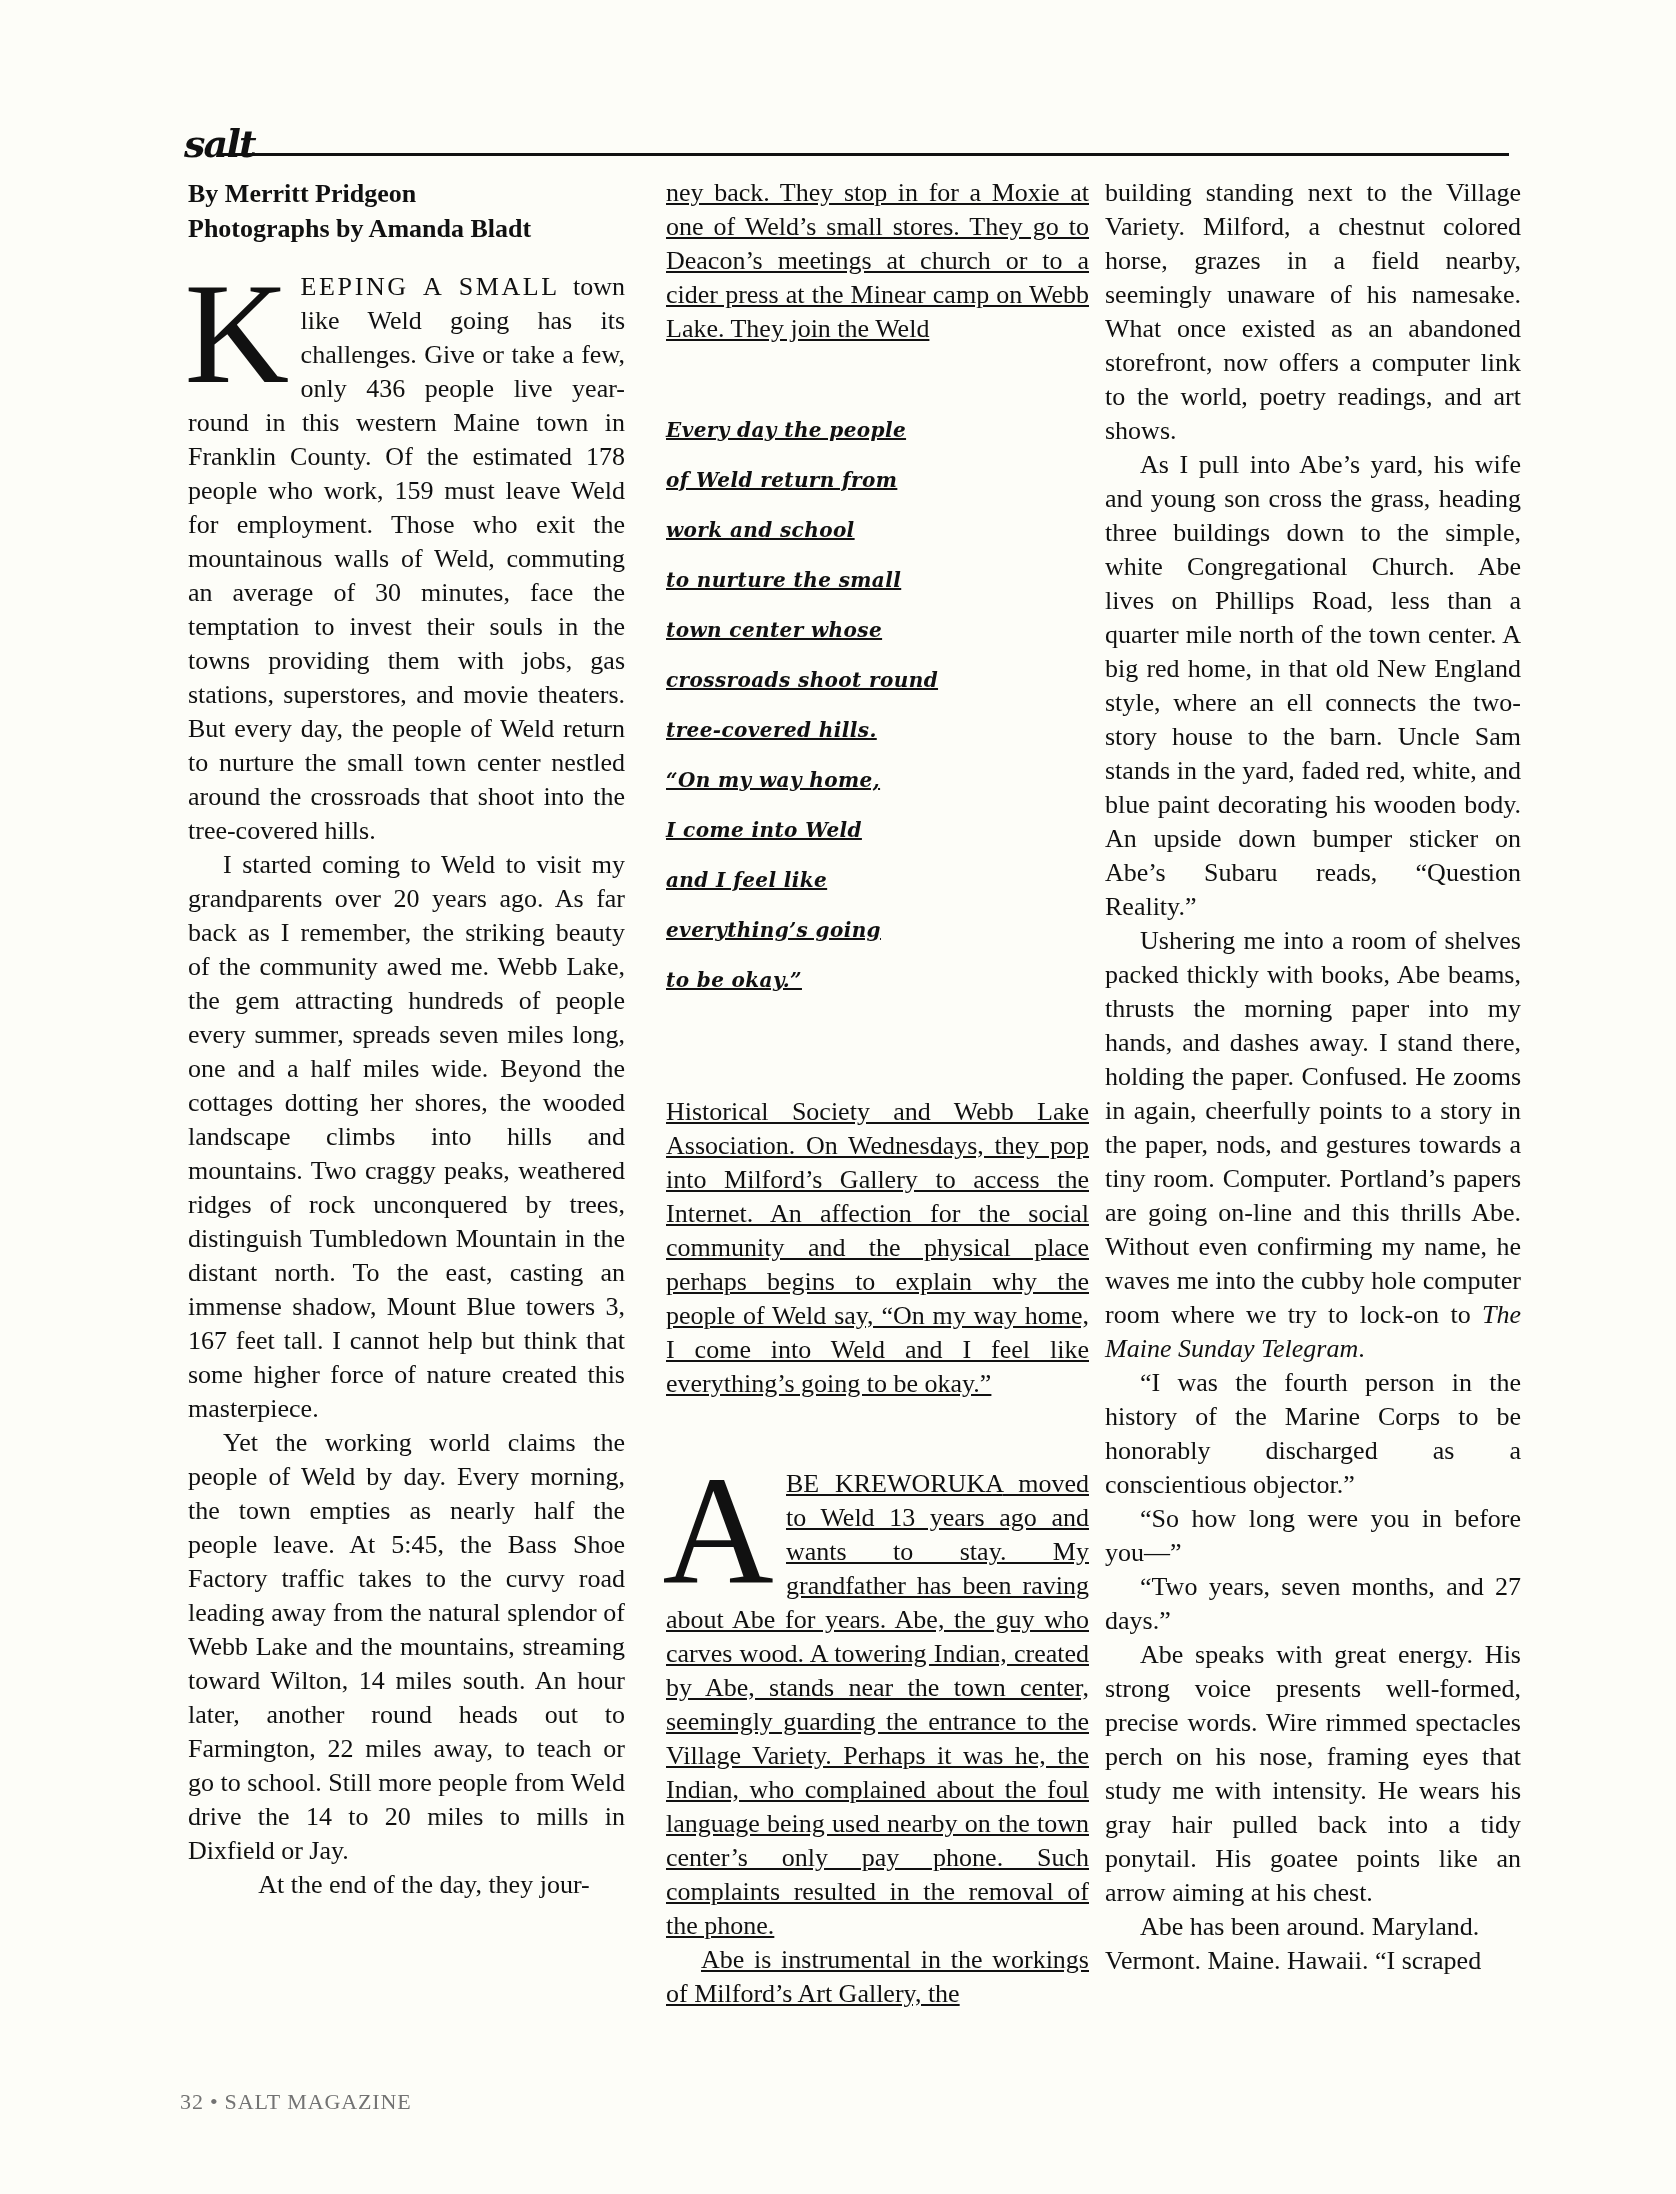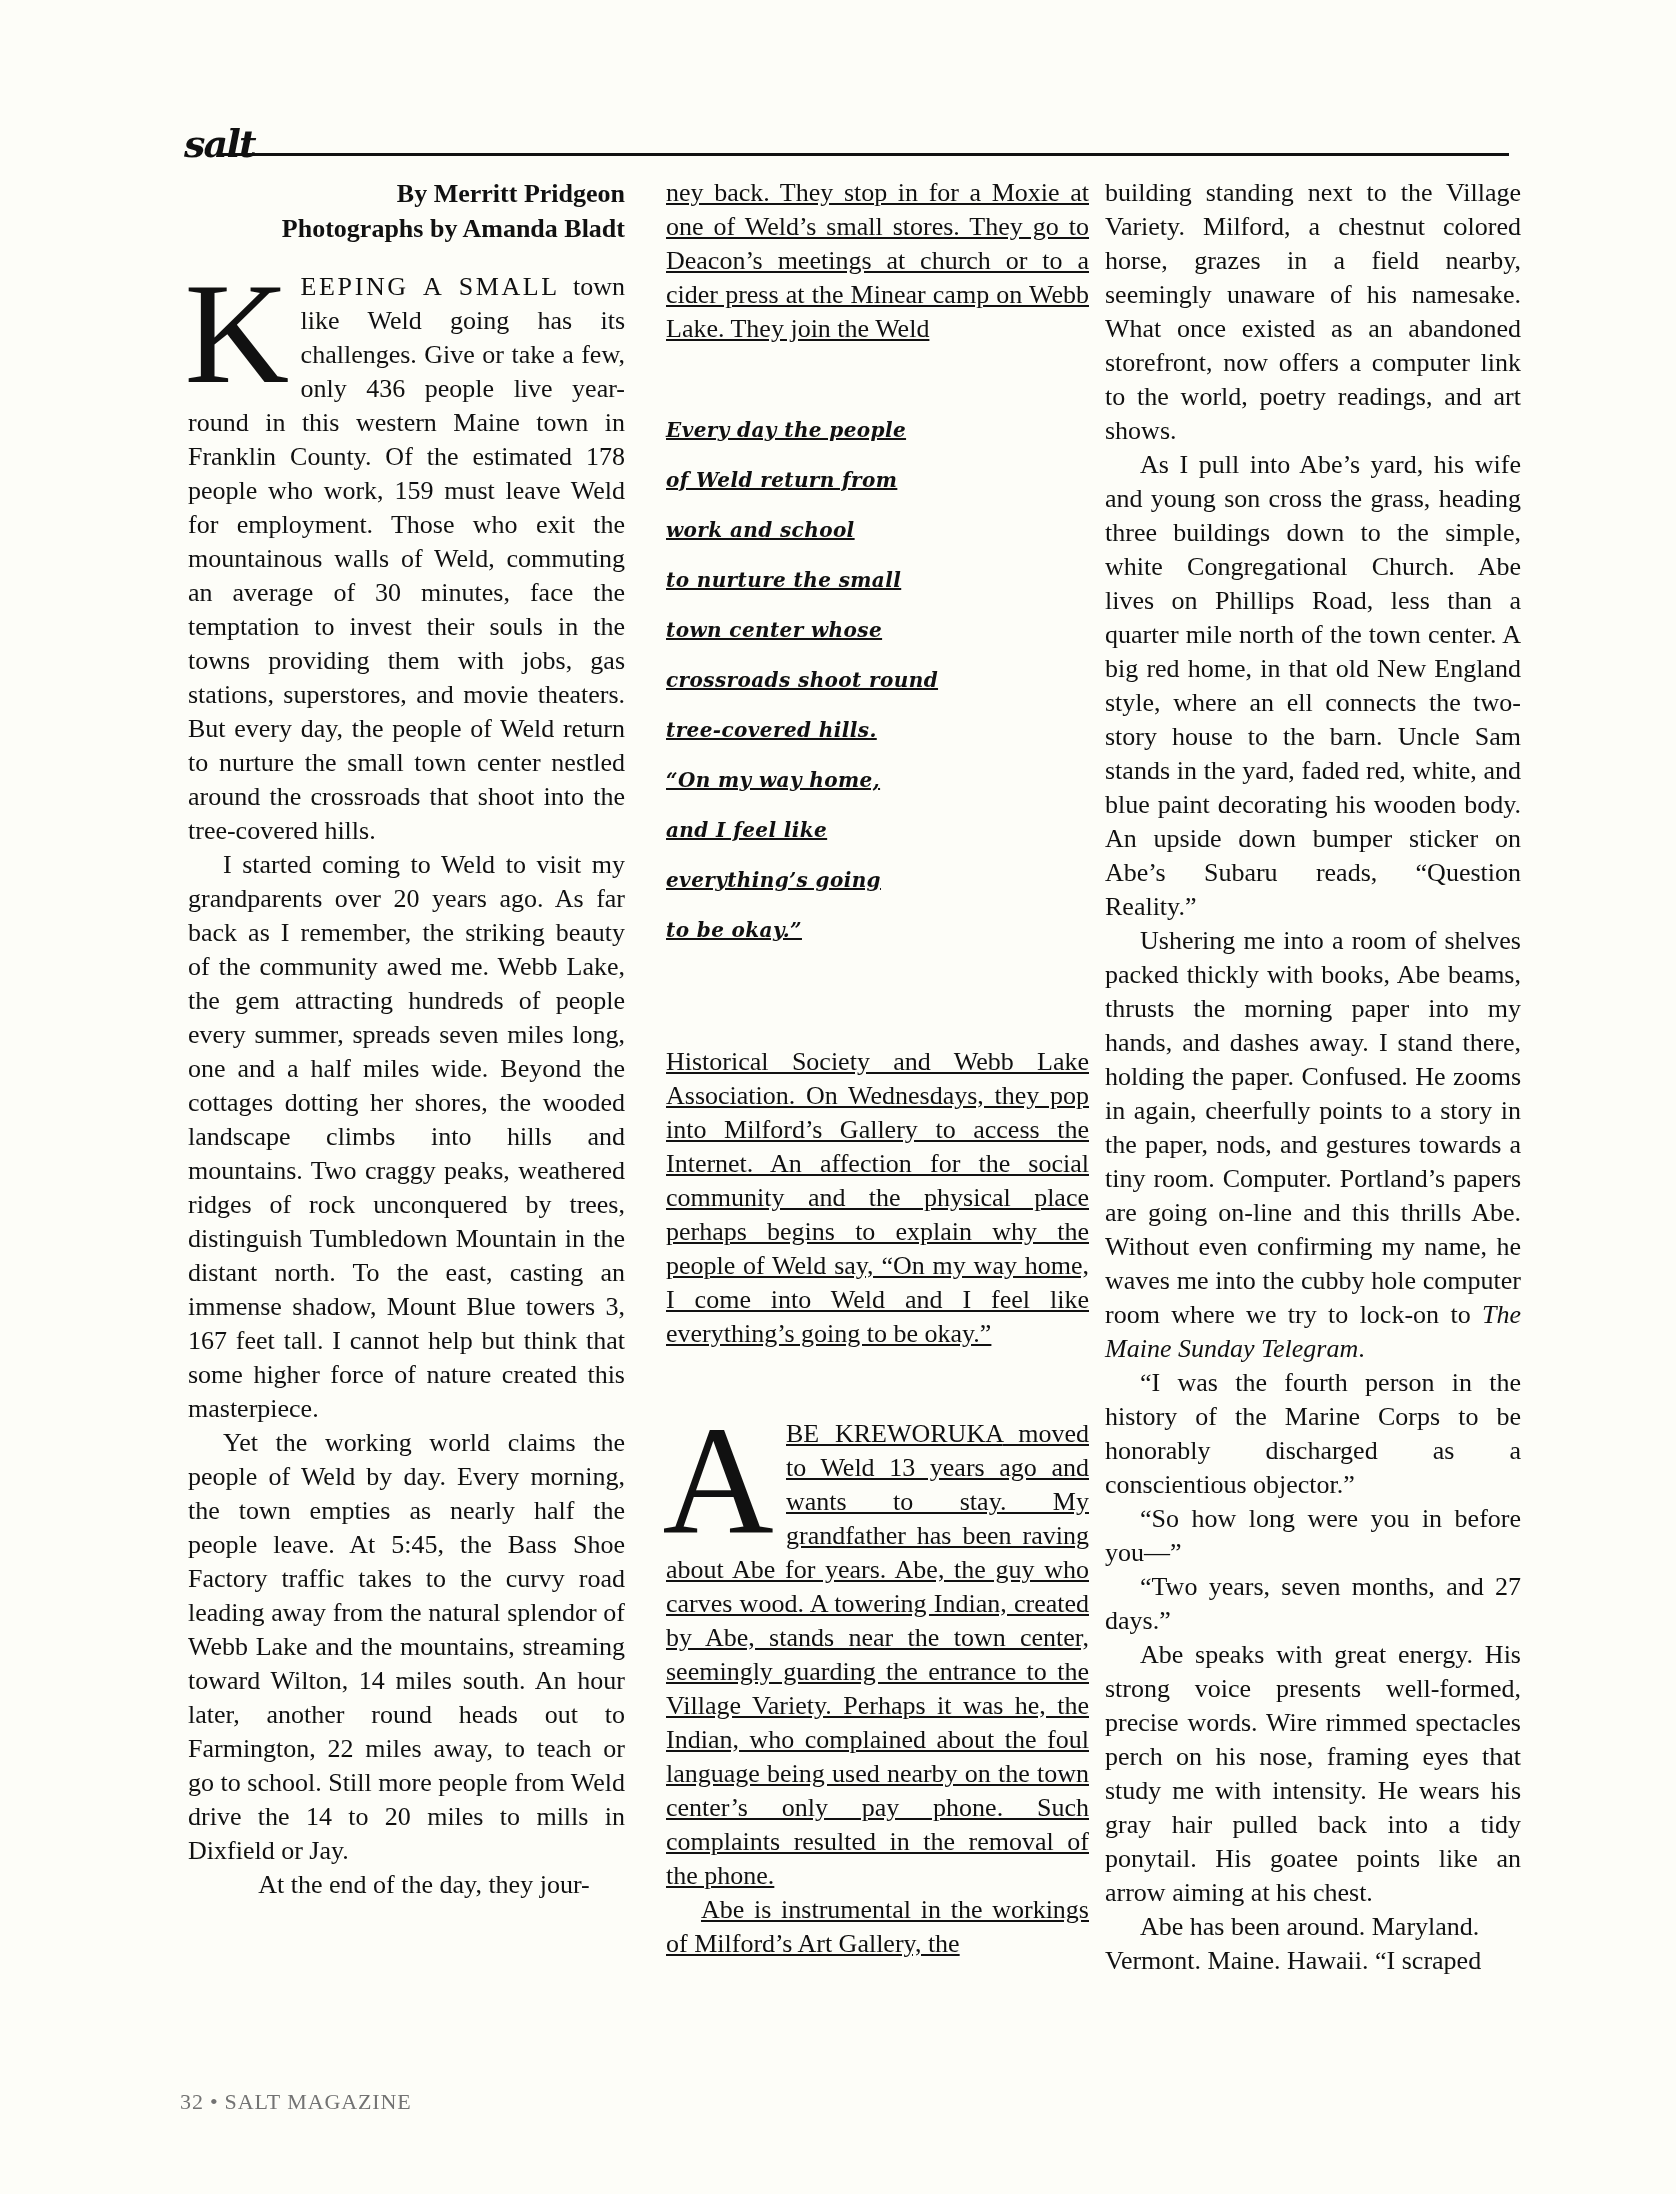--- a/index.html
+++ b/index.html
@@ -19,21 +19,21 @@
     position: absolute; left: 36px; right: 0; top: 25.5px; height: 3.1px; background: #111;
   }
 
   .col { position: absolute; top: 176px; font-size: 26px; line-height: 34px; text-align: justify; }
   .col p { margin: 0; }
   .col p.indent { text-indent: 35px; }
   .col1 { left: 188px; width: 437px; }
   .col2 { left: 666px; width: 423px; text-decoration: underline; }
   .col3 { left: 1093px; width: 416px; margin-left: 12px; }
 
-  .byline { text-align: right; font-weight: bold; font-size: 26px; line-height: 35px; margin-bottom: 24px; }
+  .byline { text-align: left; font-weight: bold; font-size: 26px; line-height: 35px; margin-bottom: 24px; }
   .byline div { white-space: nowrap; }
 
   .dropcap {
     float: left; font-size: 145px; line-height: 110px; height: 118px;
     margin: 0 11.4px -2.6px -3.5px; padding-top: 8px;
     font-family: "Liberation Serif", serif; color: #111;
   }
   .dropcap.a { font-size: 154px; margin-right: 12.3px; }
   .smallcaps { letter-spacing: 2.6px; }
 
@@ -80,20 +80,21 @@
 
   <div class="pullquote">
     <div>Every day the people</div>
     <div>of Weld return from</div>
     <div>work and school</div>
     <div>to nurture the small</div>
     <div>town center whose</div>
     <div>crossroads shoot round</div>
     <div>tree-covered hills.</div>
     <div>“On my way home,</div>
+    <div>I come into Weld</div>
     <div>and I feel like</div>
     <div>everything’s going</div>
     <div>to be okay.”</div>
   </div>
 
   <p class="after-quote">Historical Society and Webb Lake Association. On Wednesdays, they pop into Milford’s Gallery to access the Internet. An affection for the social community and the physical place perhaps begins to explain why the people of Weld say, “On my way home, I come into Weld and I feel like everything’s going to be okay.”</p>
 
   <p class="abe-start">
     <span class="dropcap a">A</span><span>BE KREWORUKA</span><span> moved to Weld 13 years ago and wants to stay. My grandfather has been raving about Abe for years. Abe, the guy who carves wood. A towering Indian, created by Abe, stands near the town center, seemingly guarding the entrance to the Village Variety. Perhaps it was he, the Indian, who complained about the foul language being used nearby on the town center’s only pay phone. Such complaints resulted in the removal of the phone.</span>
   </p>

